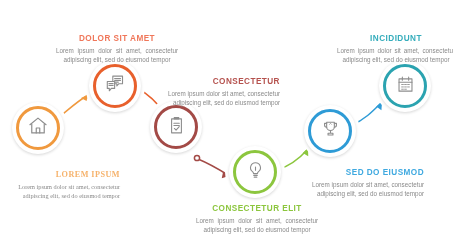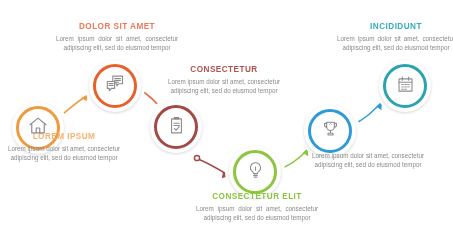--- a/index.html
+++ b/index.html
@@ -21,26 +21,26 @@
   .node .ring{
     position:absolute;left:4px;top:4px;right:4px;bottom:4px;
     border-radius:50%;border-style:solid;box-sizing:border-box;
   }
   .node .glyph{position:relative;z-index:2;display:block;}
 
   
   .block{position:absolute;box-sizing:border-box;}
   .title{
     font-size:8.2px;font-weight:bold;letter-spacing:.45px;
-    margin:4px 0 3px 0;line-height:10px;white-space:nowrap;
+    margin:16px 0 3px 0;line-height:10px;white-space:nowrap;
   }
   .desc{
     font-size:6.3px;line-height:8.6px;color:#8a8a8a;margin:0;
   }
-  .align-left{text-align:center;}
+  .align-left{text-align:right;}
   .align-center{text-align:center;}
   .align-center .desc{text-align:justify;text-align-last:center;}
 </style>
 </head>
 <body>
 
 <div id="canvas">
 
   <svg class="arrows" viewBox="0 0 453 250">
 
@@ -78,21 +78,21 @@
   <div class="node" style="left:12px;top:102px;width:52px;height:52px;">
     <span class="ring" style="border-width:3.4px;border-color:#F0993E;"></span>
     <span class="glyph">
       <svg width="22" height="22" viewBox="0 0 24 24" fill="none" stroke="#8d8d8d" stroke-width="1.3" stroke-linecap="round" stroke-linejoin="round">
         <path d="M3.2 10.6 L12 3.4 L20.8 10.6"></path>
         <path d="M5.2 10 V19.6 H18.8 V10"></path>
         <path d="M10.1 19.6 V14.2 h3.8 v5.4"></path>
       </svg>
     </span>
   </div>
-  <div class="block align-left" style="left:8px;top:128px;width:112px;">
+  <div class="block align-left" style="left:8px;top:154px;width:112px;font-family:Liberation Serif, serif;">
     <p class="title" style="color:#F6B26B;">LOREM IPSUM</p>
     <p class="desc">Lorem ipsum dolor sit amet, consectetur adipiscing elit, sed do eiusmod tempor</p>
   </div>
 
   <div class="node" style="left:89px;top:60px;width:52px;height:52px;">
     <span class="ring" style="border-width:3.4px;border-color:#E8602C;"></span>
     <span class="glyph">
       <svg width="22" height="22" viewBox="0 0 24 24" fill="none" stroke="#8d8d8d" stroke-width="1.2" stroke-linecap="round" stroke-linejoin="round">
         <path d="M9.6 3.4 h10.6 v8.4 h-4.2 l-2.0 2.3 v-2.3 H9.6 z"></path>
         <path d="M11.6 6.0 h6.4 M11.6 8.0 h6.4 M11.6 10.0 h4.0"></path>
@@ -143,20 +143,21 @@
       <svg width="21" height="21" viewBox="0 0 24 24" fill="none" stroke="#8d8d8d" stroke-width="1.25" stroke-linecap="round" stroke-linejoin="round">
         <path d="M7.6 3.8 h8.8 v5.0 a4.4 4.4 0 0 1 -8.8 0 z"></path>
         <path d="M7.6 5.0 H5.2 v1.8 a2.6 2.6 0 0 0 2.4 2.6"></path>
         <path d="M16.4 5.0 h2.4 v1.8 a2.6 2.6 0 0 1 -2.4 2.6"></path>
         <path d="M12 13.2 v3.0 M9.2 16.2 h5.6 v2.0 H9.2 z"></path>
         <path d="M11.0 6.0 l1.0 -1.0 l1.0 1.0" stroke-width="1.0"></path>
       </svg>
     </span>
   </div>
   <div class="block align-left" style="left:312px;top:152px;width:112px;">
+    <p class="title" style="color:#3FA9E0;">SED DO EIUSMOD</p>
     <p class="desc">Lorem ipsum dolor sit amet, consectetur adipiscing elit, sed do eiusmod tempor</p>
   </div>
 
   <div class="node" style="left:379px;top:60px;width:52px;height:52px;">
     <span class="ring" style="border-width:3.4px;border-color:#2BA3B0;"></span>
     <span class="glyph">
       <svg width="21" height="21" viewBox="0 0 24 24" fill="none" stroke="#8d8d8d" stroke-width="1.25" stroke-linecap="round" stroke-linejoin="round">
         <path d="M4.6 5.6 h14.8 v14.0 H4.6 z"></path>
         <path d="M4.6 9.4 h14.8"></path>
         <path d="M8.4 3.6 v3.4 M15.6 3.6 v3.4"></path>

